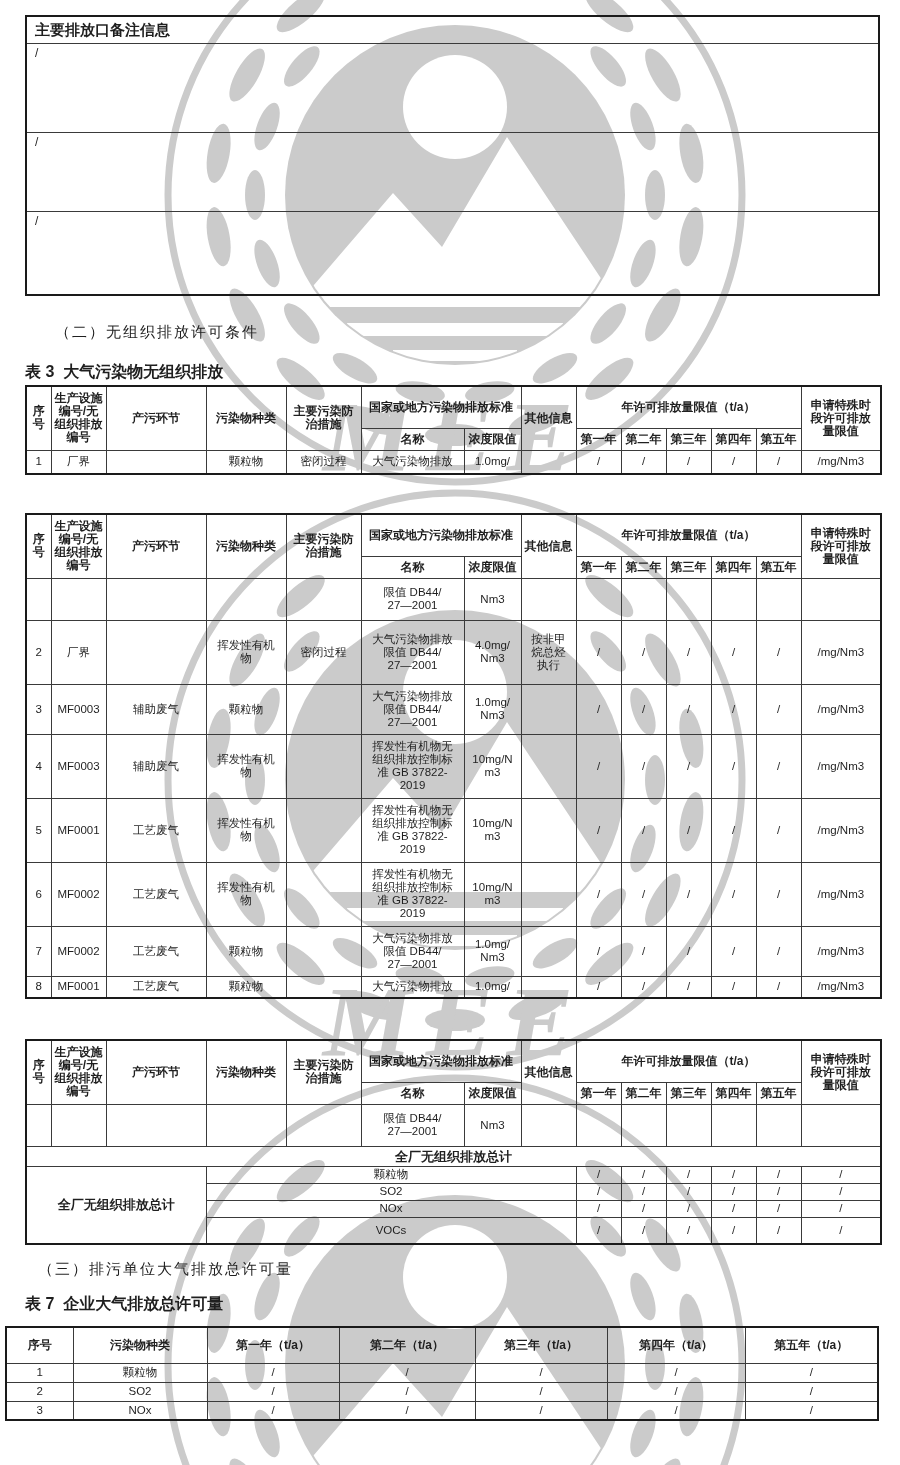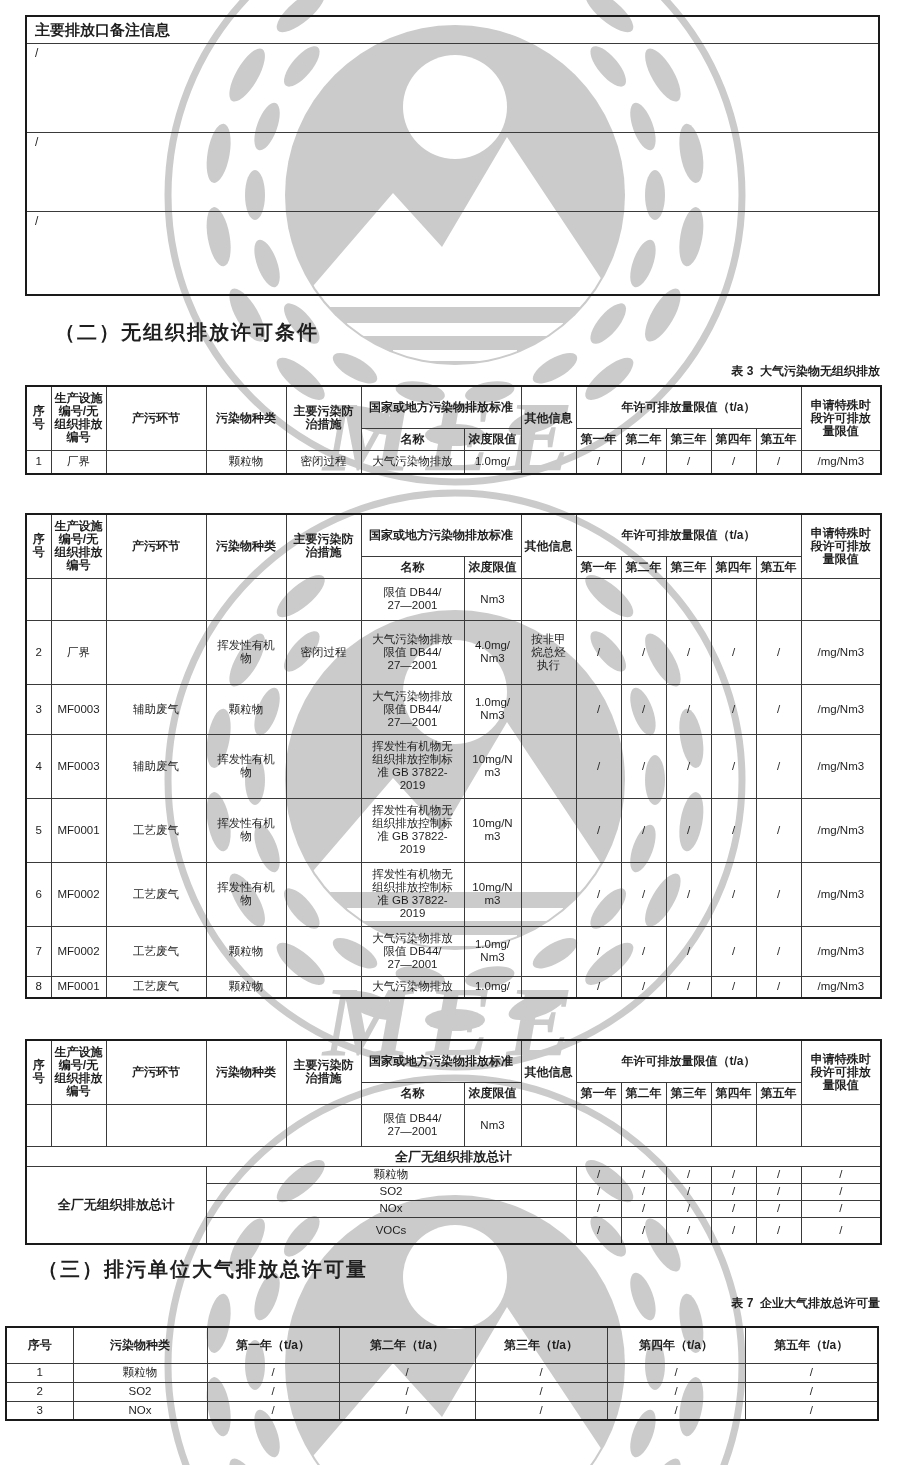--- a/index.html
+++ b/index.html
@@ -9,24 +9,24 @@
   .content{position:relative;z-index:1;}
 
   
   table{border-collapse:collapse;table-layout:fixed;}
   .remarks{width:855px;margin:15px 0 0 25px;border:2px solid #1a1a1a;}
   .remarks td{border:1px solid #3a3a3a;border-left:none;border-right:none;
               font-size:15px;padding:2px 8px;}
   .remarks td.lbl{font-weight:bold;height:22px;vertical-align:middle;}
   .remarks td.val{vertical-align:top;font-size:12px;}
 
-  h2.sec{font-size:20px;font-weight:bold;letter-spacing:2px;margin:24px 0 0 55px;height:24px;line-height:24px;}
+  h2.sec{font-size:15px;font-weight:normal;letter-spacing:2px;margin:24px 0 0 55px;height:24px;line-height:24px;}
   h2.sec2{margin-left:38px;margin-top:12px;}
-  .caption{width:855px;margin:21px 0 0 25px;text-align:right;font-weight:bold;
-           font-size:12px;height:13px;line-height:13px;white-space:pre;}
+  .caption{width:855px;margin:21px 0 0 25px;text-align:left;font-weight:bold;
+           font-size:16px;height:13px;line-height:13px;white-space:pre;}
   .caption4{margin-top:16px;}
 
   
   .t3{width:855px;margin-left:25px;border:2px solid #1a1a1a;}
   .t3 td{border:1px solid #3a3a3a;text-align:center;vertical-align:middle;
          font-size:11.5px;line-height:13px;padding:1px 1px;white-space:pre-line;overflow:hidden;}
   .t3 td.hd{font-weight:bold;font-size:12px;}
   .t3 td.b{font-weight:bold;font-size:13px;}
   .mt38{margin-top:38px;}
   .mt40{margin-top:40px;}

